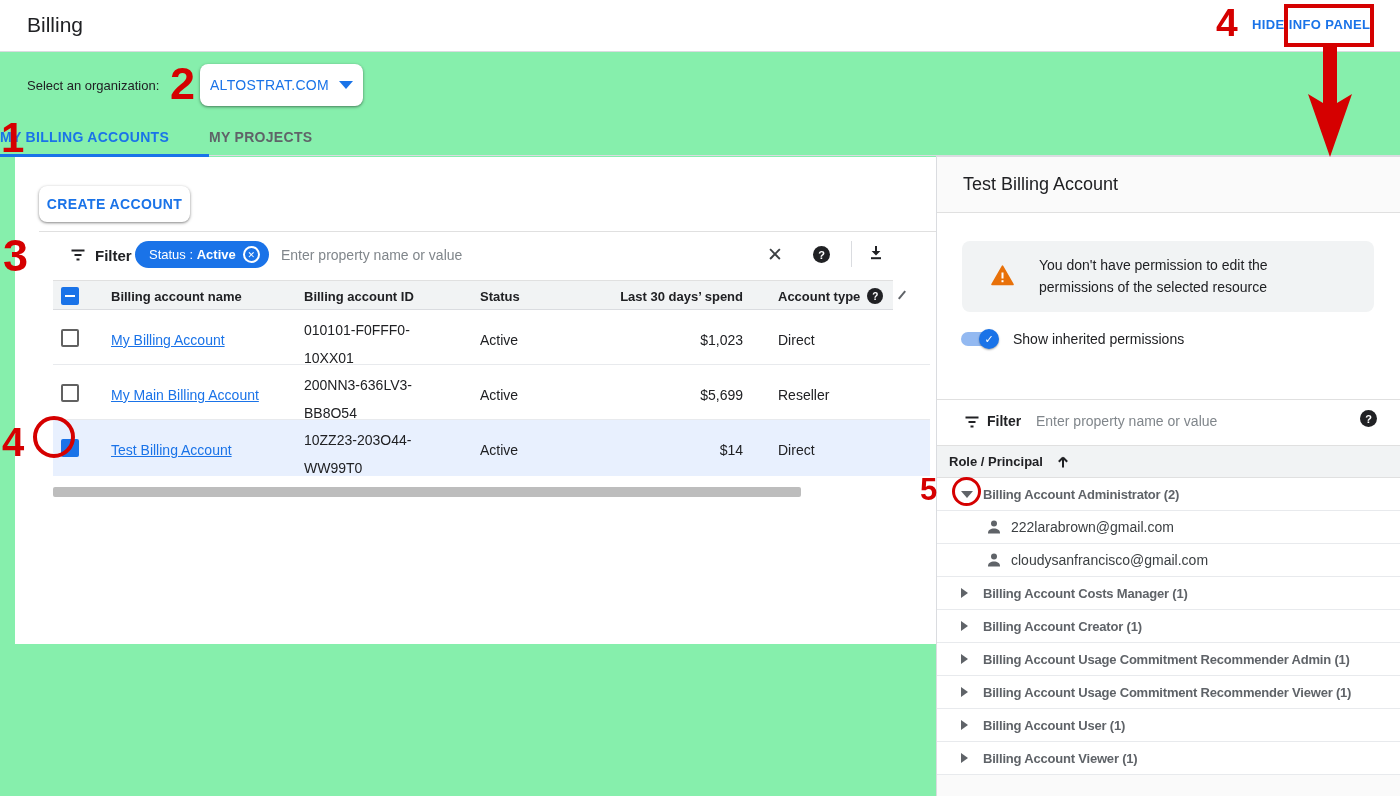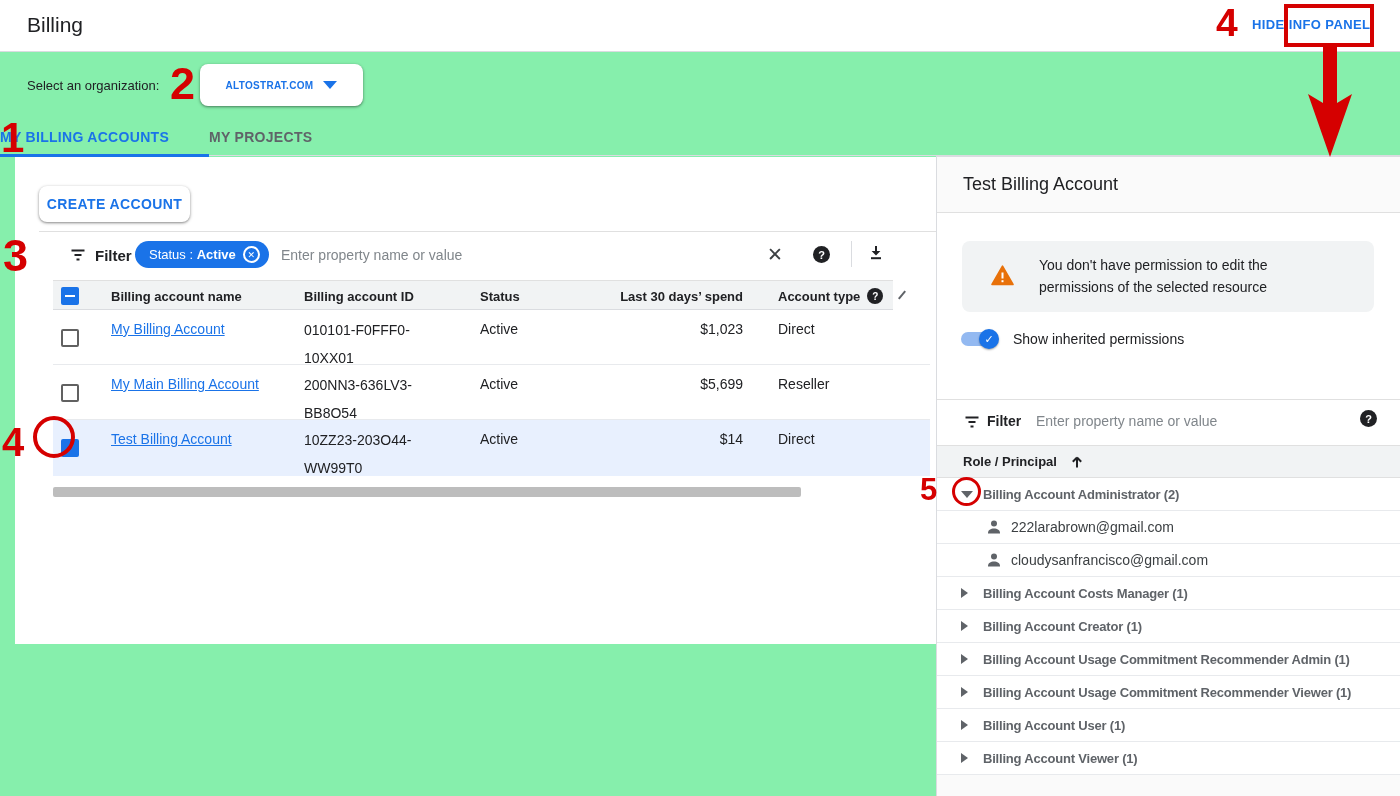--- a/index.html
+++ b/index.html
@@ -11,21 +11,21 @@
   }
   
   .app-header { position:absolute; top:0; left:0; width:1400px; height:52px; border-bottom:1px solid #dadce0; background:#fff; }
   .app-title { position:absolute; left:27px; top:13px; font-size:21px; color:#202124; }
   .hide-info { position:absolute; left:1252px; top:17px; font-size:13px; font-weight:bold; letter-spacing:.4px; color:#1a73e8; text-decoration:none; cursor:pointer; }
   
   .org-label { position:absolute; left:27px; top:78px; font-size:13px; color:#202124; }
   .org-card { position:absolute; left:200px; top:64px; width:163px; height:42px; background:#fff; border-radius:8px;
               box-shadow:0 1px 2px rgba(0,0,0,.3), 0 1px 3px 1px rgba(0,0,0,.15);
               display:flex; align-items:center; justify-content:center; gap:10px; cursor:pointer; }
-  .org-value { font-size:10px; font-weight:bold; letter-spacing:.3px; color:#1a73e8; }
+  .org-value { font-size:14px; font-weight:normal; letter-spacing:.3px; color:#1a73e8; }
   .tri-down { width:0; height:0; border-left:7px solid transparent; border-right:7px solid transparent; border-top:8px solid #1a73e8; }
   
   .tabs-row { position:absolute; top:118px; left:0; width:1400px; height:38px; border-bottom:1px solid #dadce0; }
   .tab { position:absolute; top:0; height:38px; display:flex; align-items:center; 
          font-size:14px; font-weight:bold; letter-spacing:.3px; cursor:pointer; }
   .tab-active { left:0; width:209px; color:#1a73e8; }
   .tab-active .tab-underline { position:absolute; bottom:-1px; left:0; width:100%; height:3px; background:#1a73e8; }
   .tab-inactive { left:209px; width:153px; color:#5f6368; }
   
   .content { position:absolute; top:157px; left:0; width:936px; height:487px; background:#fff;margin-left:15px; }
@@ -51,21 +51,21 @@
              display:flex; align-items:center; justify-content:center; cursor:pointer; }
   .help-main { position:absolute; left:798px; top:89px; }
   .vdiv { position:absolute; left:836px; top:84px; width:1px; height:26px; background:#dadce0; }
   .download { position:absolute; left:852px; top:87px; cursor:pointer; }
   
   .table { position:absolute; left:38px; top:123px; width:877px; }
   .thead { position:relative; height:30px; width:840px; background:#f1f3f4; border-top:1px solid #e0e0e0; border-bottom:1px solid #dadce0; }
   .th { position:absolute; top:0; height:30px; display:flex; align-items:center; font-size:13px; font-weight:bold; color:#202124; }
   .trow { position:relative; height:55px; width:877px; border-bottom:1px solid #e8eaed; background:#fff; }
   .trow.selected { background:#e8f0fe; border-bottom:none; height:56px; }
-  .cell { position:absolute; top:9px; font-size:14px; color:#202124; line-height:20px; }
+  .cell { position:absolute; top:20px; font-size:14px; color:#202124; line-height:20px; }
   .cell.idcell { line-height:28px; top:6px; }
   .link { color:#1a73e8; text-decoration:underline; cursor:pointer; } .col-name { left:58px; } .col-id { left:251px; } .col-status { left:427px; }
   .col-spend { left:490px; width:200px; text-align:right; justify-content:flex-end; }
   .col-type { left:725px; }
   .cb { position:absolute; left:8px; top:19px; width:18px; height:18px; border-radius:2px; cursor:pointer; }
   .thead .cb { top:6px; }
   .cb.unchecked { border:2px solid #616161; background:#fff; }
   .cb.checked, .cb.indet { background:#1a73e8; border:none; color:#fff; display:flex; align-items:center; justify-content:center; }
   .cb.checked { font-size:13px; font-weight:bold; }
   .cb.indet .minus { width:10px; height:2px; background:#fff; }
@@ -89,21 +89,21 @@
   .toggle-label { font-size:14px; color:#202124; }
   .ip-filter-divider { position:absolute; left:0; top:242px; width:100%; height:1px; background:#e0e0e0; }
   .ip-filter-icon { position:absolute; left:26px; top:256px; }
   .ip-filter-label { position:absolute; left:50px; top:256px; font-size:14px; font-weight:bold; color:#202124; }
   .ip-filter-input { position:absolute; left:99px; top:253px; width:300px; height:22px; border:none; outline:none; background:transparent;
                      font-size:14px; color:#202124; font-family:"Liberation Sans","DejaVu Sans",sans-serif; }
   .ip-filter-input::placeholder { color:#80868b; opacity:1; }
   .ip-help { position:absolute; left:1360px; top:410px; }
   .list-header { position:absolute; left:0; top:288px; width:100%; height:33px; background:#f1f3f4;
                  border-top:1px solid #e0e0e0; border-bottom:1px solid #e0e0e0;
-                 display:flex; align-items:center; padding-left:26px; gap:12px; cursor:pointer; }
+                 display:flex; align-items:center; padding-left:12px; gap:12px; cursor:pointer; }
   .list-header-label { font-size:13px; font-weight:bold; color:#202124; }
   .role-list { position:absolute; left:0; top:321px; width:100%; }
   .prow { height:33px; border-bottom:1px solid #e8eaed; display:flex; align-items:center; padding-left:24px; cursor:pointer; background:#fff; }
   .chev { width:20px; display:flex; align-items:center; }
   .chev-down { width:0; height:0; border-left:6px solid transparent; border-right:6px solid transparent; border-top:7px solid #5f6368; }
   .chev-right { width:0; height:0; border-top:5px solid transparent; border-bottom:5px solid transparent; border-left:7px solid #5f6368; }
   .role-label { font-size:13px; font-weight:bold; color:#5f6368; letter-spacing:-.2px; margin-left:2px; white-space:nowrap; }
   .prow.member { padding-left:49px; }
   .member-label { font-size:14px; color:#3c4043; margin-left:9px; }
   .ip-bottom { position:absolute; left:0; top:618px; width:100%; height:22px; background:#fafafa; }

